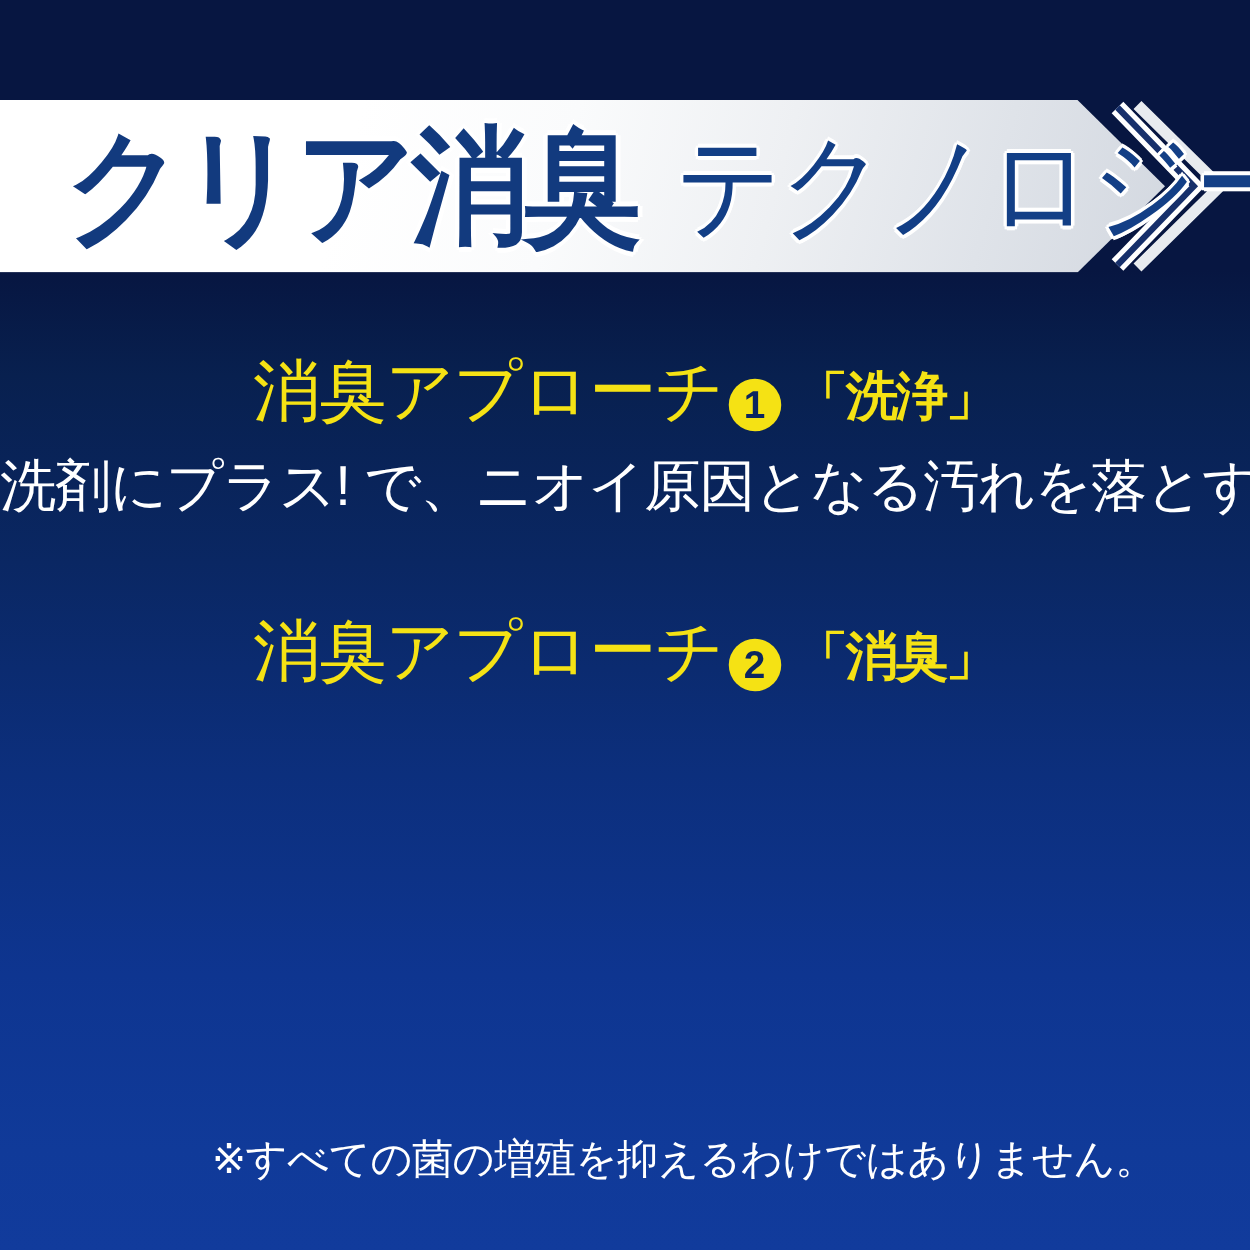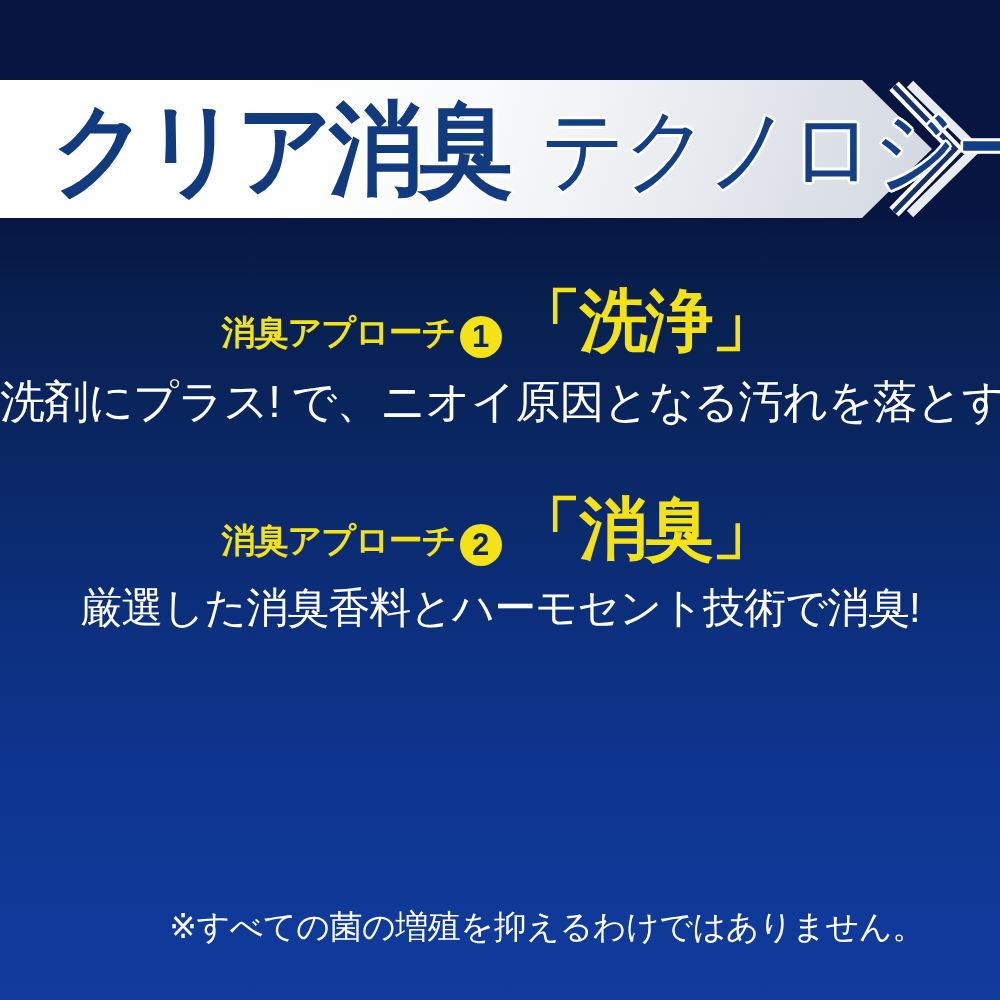--- a/index.html
+++ b/index.html
@@ -92,41 +92,41 @@
   .approach-1{ top:285px; }
   .approach-2{ top:493px; }
   .approach-3{ top:730px; }
 
   .heading{
     white-space:nowrap;
     line-height:1.05;
     display:block;
   }
   .h-label{
-    font-size:34px;
-    font-weight:bold;
+    font-size:54px;
+    font-weight:normal;
     color:#f5e214;
     letter-spacing:-1px;
     vertical-align:baseline;
   }
   .h-circle{
     display:inline-block;
     width:42px;height:42px;
     border-radius:50%;
     background:#f5e214;
     color:#0b2560;
     font-size:31px;
     font-weight:bold;
     line-height:42px;
     text-align:center;
     vertical-align:-3px;
     margin:0 4px;
   }
   .h-quote{
-    font-size:68px;
+    font-size:42px;
     font-weight:bold;
     color:#f5e214;
     letter-spacing:-2px;
     vertical-align:baseline;
     margin-left:8px;
   }
   .h-note{
     font-size:22px;
     color:#f5e214;
     vertical-align:26px;
@@ -181,19 +181,18 @@
     <span class="heading">
       <span class="h-label">消臭アプローチ</span><span class="h-circle">1</span><span class="h-quote">「洗浄」</span><span class="h-note"></span>
     </span>
     <span class="body-line">洗剤にプラス! で、ニオイ原因となる汚れを落とす。</span>
   </div>
 
   <div class="approach approach-2">
     <span class="heading">
       <span class="h-label">消臭アプローチ</span><span class="h-circle">2</span><span class="h-quote">「消臭」</span><span class="h-note"></span>
     </span>
-    <span class="body-line small">厳選した消臭香料とハーモセント技術で消臭!</span>
   </div>
 
 
   <div class="footnote">※すべての菌の増殖を抑えるわけではありません。</div>
 
 </div>
 
 </body></html>

